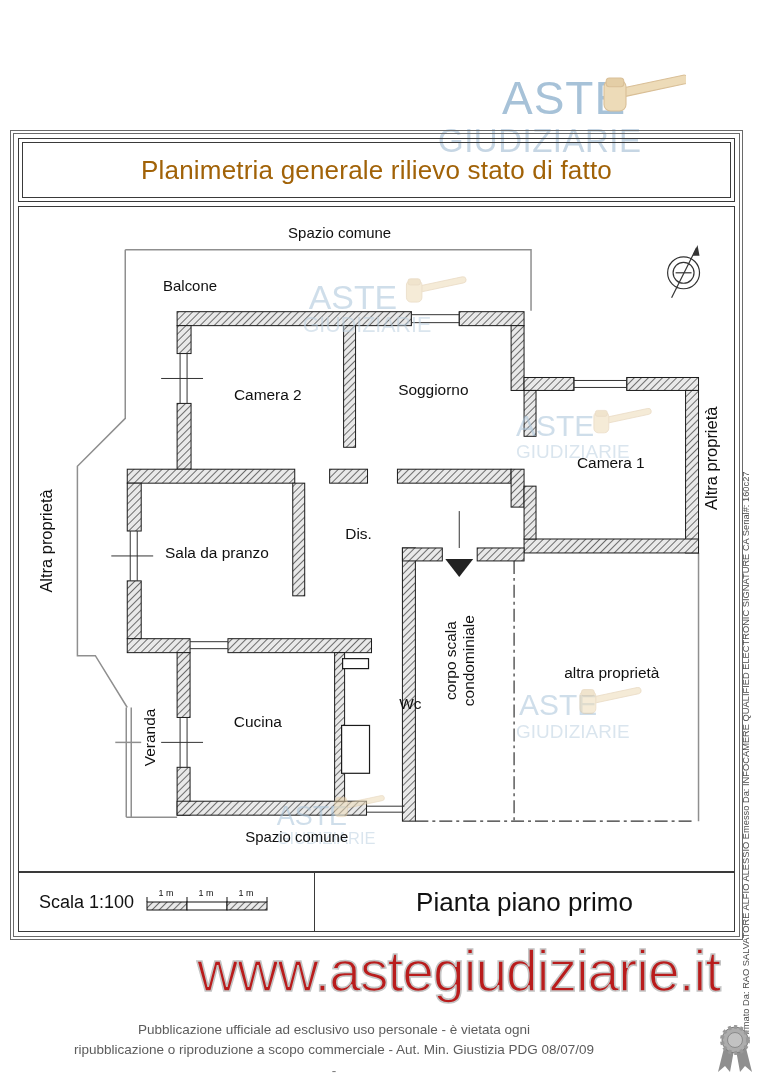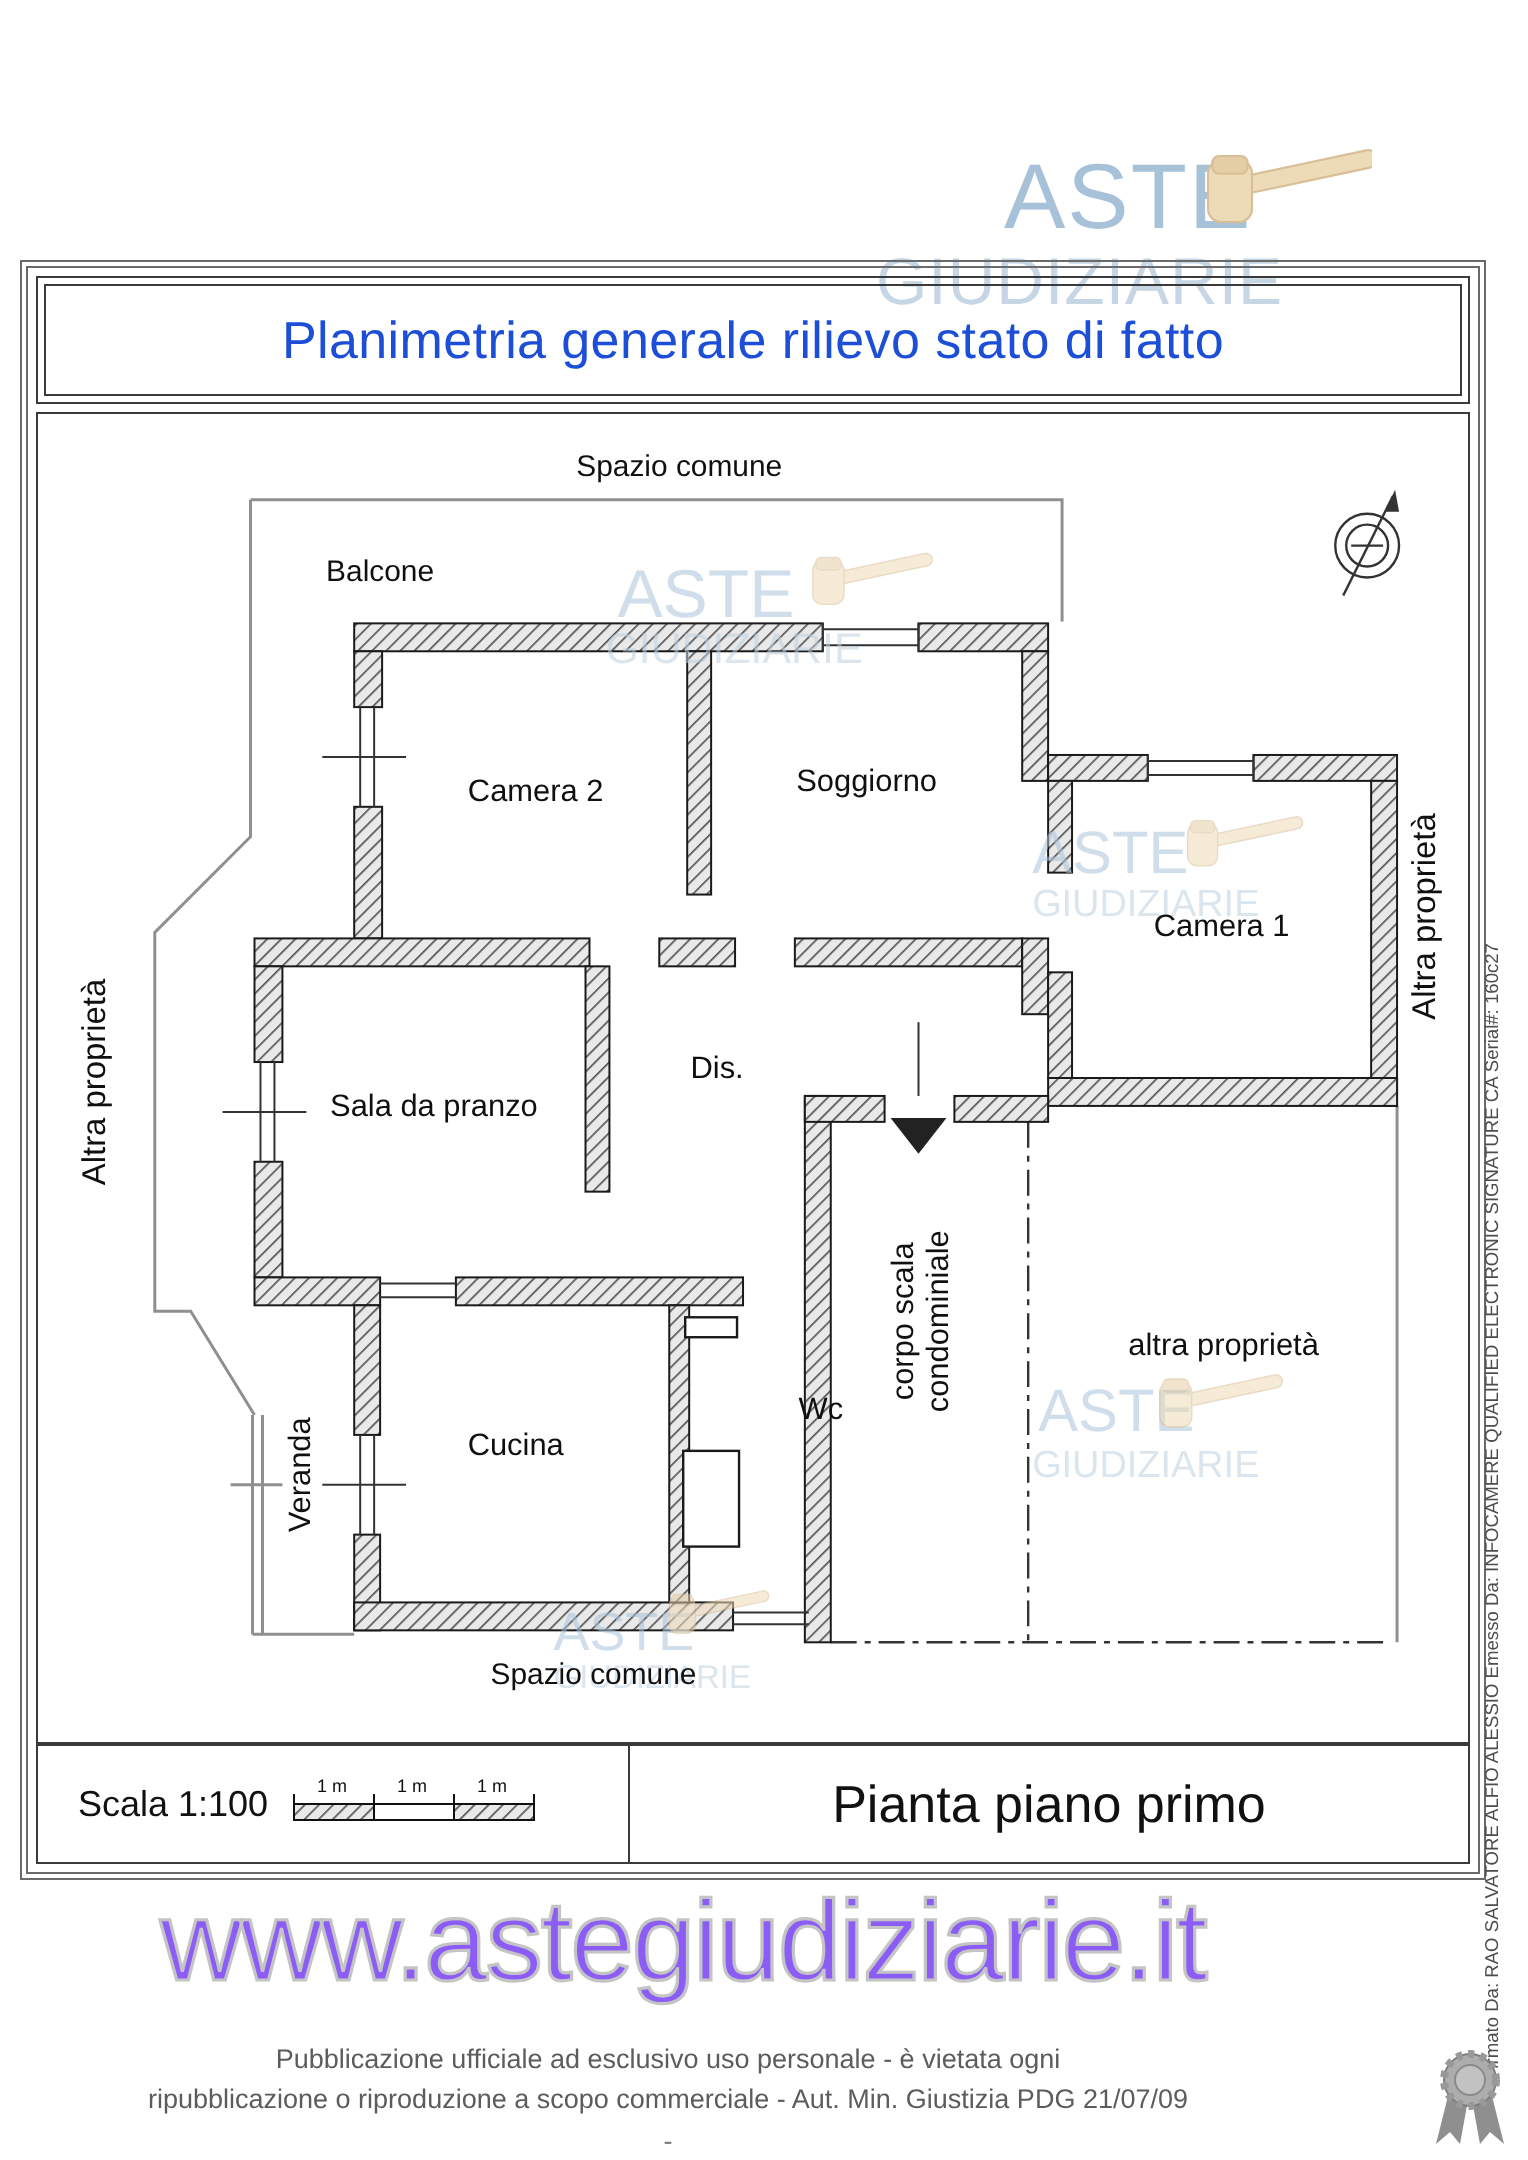--- a/index.html
+++ b/index.html
@@ -10,32 +10,32 @@
   
   #top-logo{left:436px;top:70px;width:250px;height:95px;z-index:0;}
 
   
   #frame{left:10px;top:130px;width:733px;height:810px;border:1px solid #6a6a6a;
          padding:2px;box-sizing:border-box;z-index:1;}
   #frame-inner{border:1px solid #6a6a6a;width:100%;height:100%;box-sizing:border-box;
                padding:4px;display:flex;flex-direction:column;}
   #title-box{border:1px solid #3a3a3a;outline:1px solid #3a3a3a;outline-offset:-5px;
              height:62px;flex:0 0 auto;display:flex;align-items:center;justify-content:center;
-             font-size:26px;color:#1d4ed8;letter-spacing:.2px;margin-bottom:4px;}
+             font-size:26px;color:#a16207;letter-spacing:.2px;margin-bottom:4px;}
   #plan-box{border:1px solid #3a3a3a;flex:1 1 auto;position:relative;overflow:hidden;}
   #plan-box svg{display:block;width:100%;height:100%;}
   #bottom-bar{border:1px solid #3a3a3a;height:58px;flex:0 0 auto;margin-top:0;display:flex;}
   #scale-cell{width:296px;border-right:1px solid #3a3a3a;display:flex;align-items:center;
               padding-left:20px;gap:12px;box-sizing:border-box;}
   #scale-label{font-size:18px;}
   #plan-name-cell{flex:1;display:flex;align-items:center;justify-content:center;font-size:26px;text-align:right;}
 
   
-  #site-watermark{left:80px;top:938px;width:640px;text-align:left;z-index:2;
-      font-size:57px;letter-spacing:-1px;color:#8b5cf6;
+  #site-watermark{left:80px;top:938px;width:640px;text-align:right;z-index:2;
+      font-size:57px;letter-spacing:-1px;color:#b91c1c;
       -webkit-text-stroke:1.6px #c4c4c4;font-weight:normal;}
   #disclaimer{left:0;top:1020px;width:668px;text-align:center;font-size:13.5px;
       color:#5c5c5c;line-height:1.45;z-index:2;}
   #disclaimer .dash{display:block;margin-top:2px;color:#777;}
   #signature{left:741px;top:1040px;width:560px;transform-origin:0 0;transform:rotate(-90deg);
       font-size:9.3px;color:#4d4d4d;white-space:nowrap;z-index:3;}
   #seal{left:712px;top:1022px;z-index:3;}
 
   
   text{font-family:"Liberation Sans",sans-serif;fill:#101010;}
@@ -236,21 +236,21 @@
       </div>
     </div>
 
   </div>
 </div>
 
 <div id="site-watermark" class="abs">www.astegiudiziarie.it</div>
 
 <div id="disclaimer" class="abs">
   <span>Pubblicazione ufficiale ad esclusivo uso personale - è vietata ogni</span><br>
-  <span>ripubblicazione o riproduzione a scopo commerciale - Aut. Min. Giustizia PDG 21/07/09</span>
+  <span>ripubblicazione o riproduzione a scopo commerciale - Aut. Min. Giustizia PDG 08/07/09</span>
   <span class="dash">-</span>
 </div>
 
 <div id="signature" class="abs">Firmato Da: RAO SALVATORE ALFIO ALESSIO Emesso Da: INFOCAMERE QUALIFIED ELECTRONIC SIGNATURE CA Serial#: 160c27</div>
 
 <svg id="seal" class="abs" width="46" height="58" viewBox="0 0 46 58">
   <polygon points="12,26 6,50 13,44 18,50 22,28" fill="#8f8f8f"></polygon>
   <polygon points="34,26 40,50 33,44 28,50 24,28" fill="#8f8f8f"></polygon>
   <circle cx="23" cy="18" r="13" fill="#adadad" stroke="#7d7d7d"></circle>
   <circle cx="23" cy="18" r="13" fill="none" stroke="#999999" stroke-width="4" stroke-dasharray="3 3"></circle>

